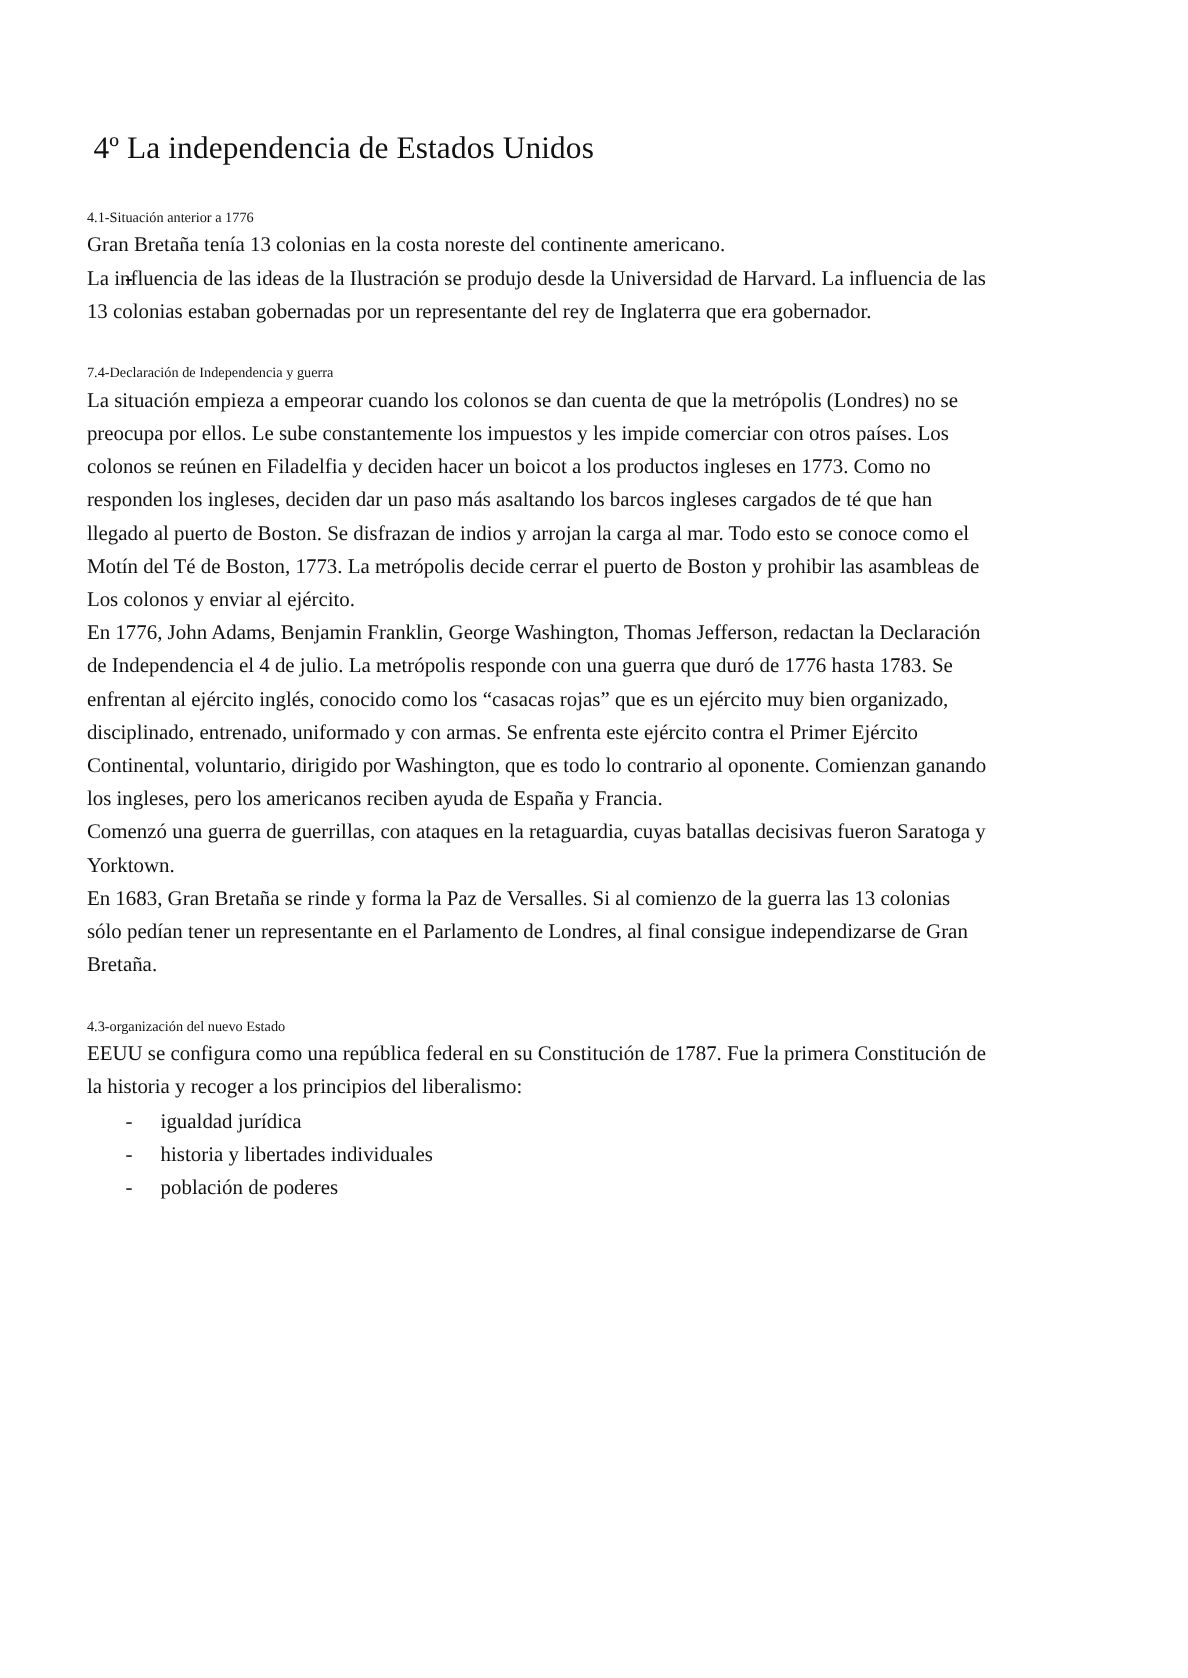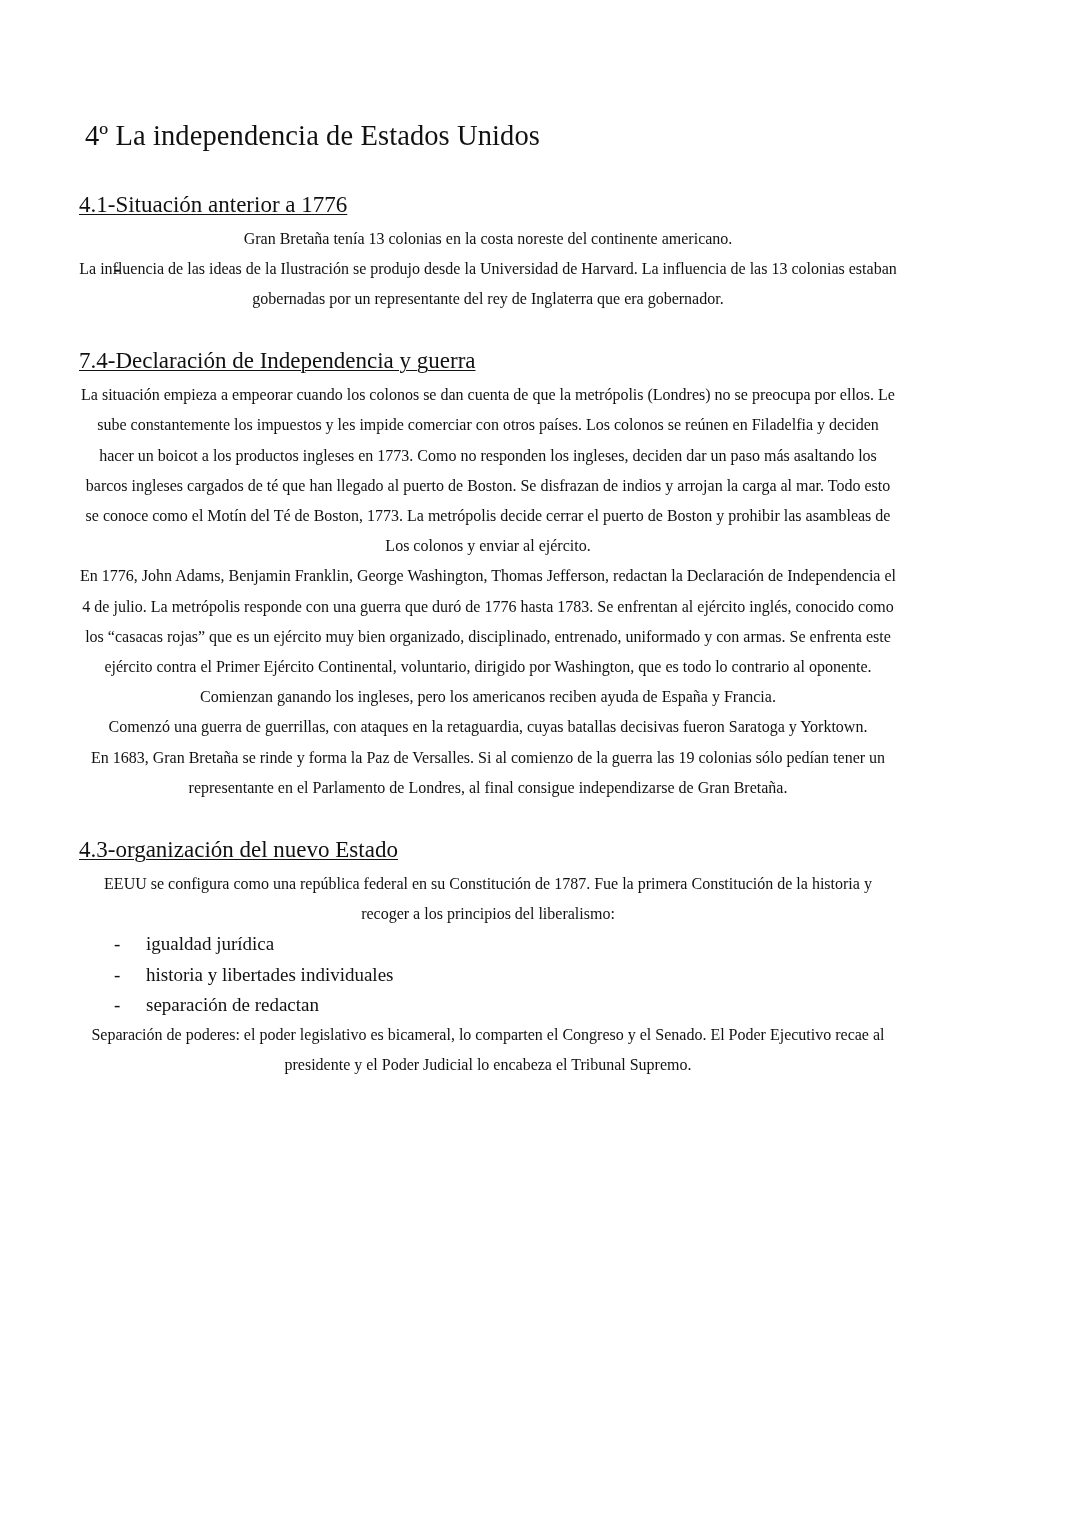--- a/index.html
+++ b/index.html
@@ -27,36 +27,35 @@
     font-size: 28.5px;
     font-weight: 400;
     line-height: 1.25;
     margin: 0 0 34px 6px;
     letter-spacing: 0.1px;
   }
   .section {
     margin: 0;
   }
   .section-heading {
-    font-size: 23px;
+    font-size: 13px;
     line-height: 1.52;
     margin: 0;
     display: inline-block;
-    text-decoration: underline;
     text-underline-offset: 2px;
     text-decoration-thickness: 1px;
   }
   .heading-row {
     margin: 0 0 1px 0;
   }
   .para {
-    font-size: 16px;
+    font-size: 19px;
     line-height: 30.2px;
     margin: 0;
-    text-align: center;
+    text-align: left;
     max-width: 818px;
   }
   .bullet-list {
     list-style: none;
     margin: 0;
     padding: 0;
   }
   .bullet-item {
     position: relative;
     font-size: 19px;
@@ -101,40 +100,39 @@
 
   <div class="gap"></div>
 
   <div class="section">
     <div class="heading-row">
       <span class="section-heading">7.4-Declaración de Independencia y guerra</span>
     </div>
     <p class="para">La situación empieza a empeorar cuando los colonos se dan cuenta de que la metrópolis (Londres) no se preocupa por ellos. Le sube constantemente los impuestos y les impide comerciar con otros países. Los colonos se reúnen en Filadelfia y deciden hacer un boicot a los productos ingleses en 1773. Como no responden los ingleses, deciden dar un paso más asaltando los barcos ingleses cargados de té que han llegado al puerto de Boston. Se disfrazan de indios y arrojan la carga al mar. Todo esto se conoce como el Motín del Té de Boston, 1773. La metrópolis decide cerrar el puerto de Boston y prohibir las asambleas de Los colonos y enviar al ejército.</p>
     <p class="para">En 1776, John Adams, Benjamin Franklin, George Washington, Thomas Jefferson, redactan la Declaración de Independencia el 4 de julio. La metrópolis responde con una guerra que duró de 1776 hasta 1783. Se enfrentan al ejército inglés, conocido como los “casacas rojas” que es un ejército muy bien organizado, disciplinado, entrenado, uniformado y con armas. Se enfrenta este ejército contra el Primer Ejército Continental, voluntario, dirigido por Washington, que es todo lo contrario al oponente. Comienzan ganando los ingleses, pero los americanos reciben ayuda de España y Francia.</p>
     <p class="para">Comenzó una guerra de guerrillas, con ataques en la retaguardia, cuyas batallas decisivas fueron Saratoga y Yorktown.</p>
-    <p class="para">En 1683, Gran Bretaña se rinde y forma la Paz de Versalles. Si al comienzo de la guerra las 19 colonias sólo pedían tener un representante en el Parlamento de Londres, al final consigue independizarse de Gran Bretaña.</p>
+    <p class="para">En 1683, Gran Bretaña se rinde y forma la Paz de Versalles. Si al comienzo de la guerra las 13 colonias sólo pedían tener un representante en el Parlamento de Londres, al final consigue independizarse de Gran Bretaña.</p>
   </div>
 
   <div class="gap"></div>
 
   <div class="section">
     <div class="heading-row">
       <span class="section-heading">4.3-organización del nuevo Estado</span>
     </div>
     <p class="para">EEUU se configura como una república federal en su Constitución de 1787. Fue la primera Constitución de la historia y recoger a los principios del liberalismo:</p>
     <ul class="bullet-list">
       <li class="bullet-item">
         <span class="dash">-</span>
         <span>igualdad jurídica</span>
       </li>
       <li class="bullet-item">
         <span class="dash">-</span>
         <span>historia y libertades individuales</span>
       </li>
       <li class="bullet-item">
         <span class="dash">-</span>
-        <span>separación de redactan</span>
+        <span>población de poderes</span>
       </li>
     </ul>
-    <p class="para">Separación de poderes: el poder legislativo es bicameral, lo comparten el Congreso y el Senado. El Poder Ejecutivo recae al presidente y el Poder Judicial lo encabeza el Tribunal Supremo.</p>
   </div>
 
 </div>
 
 </body></html>

